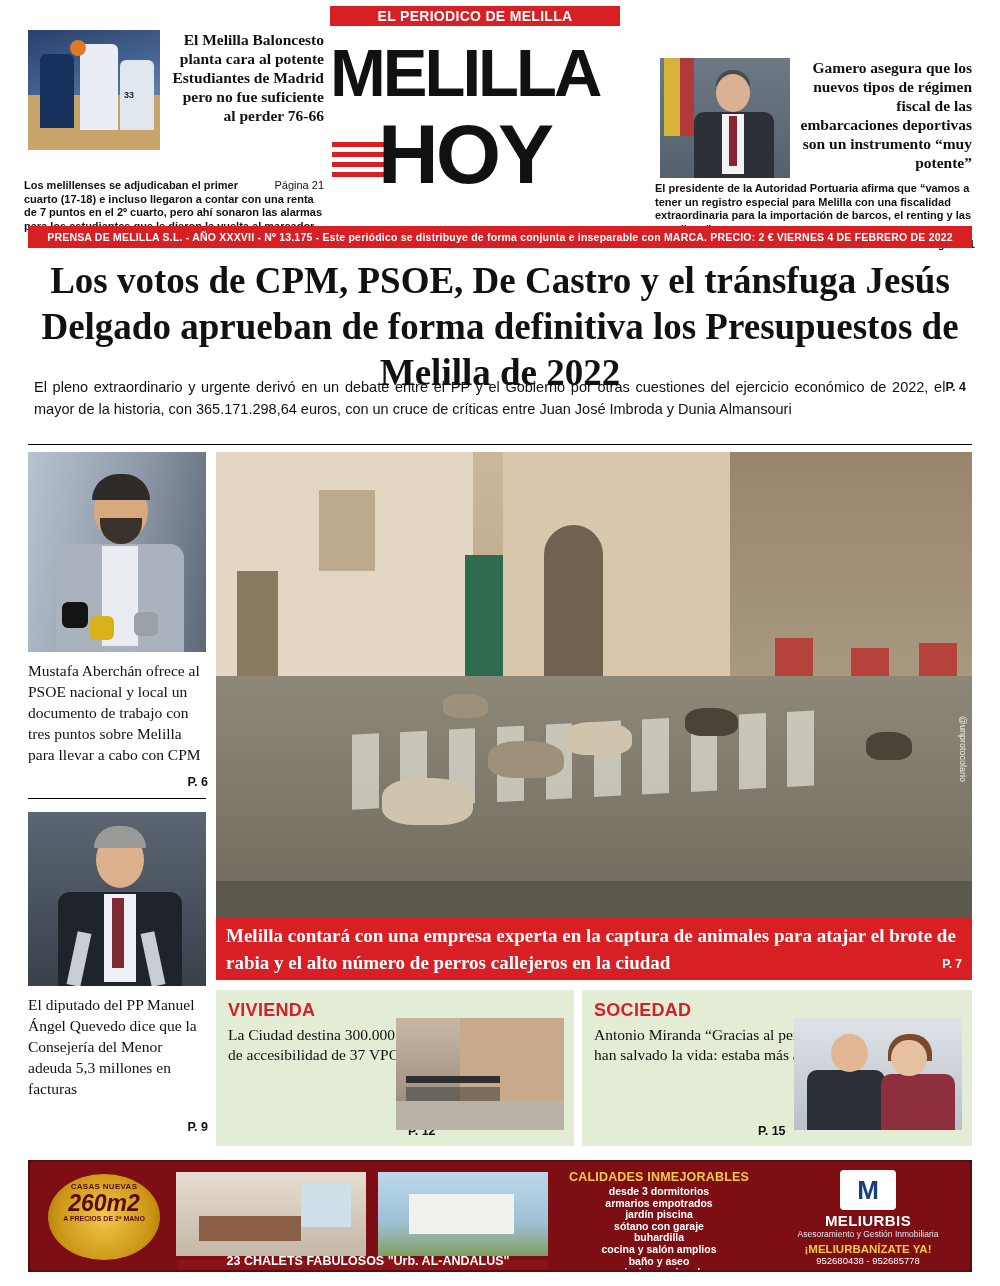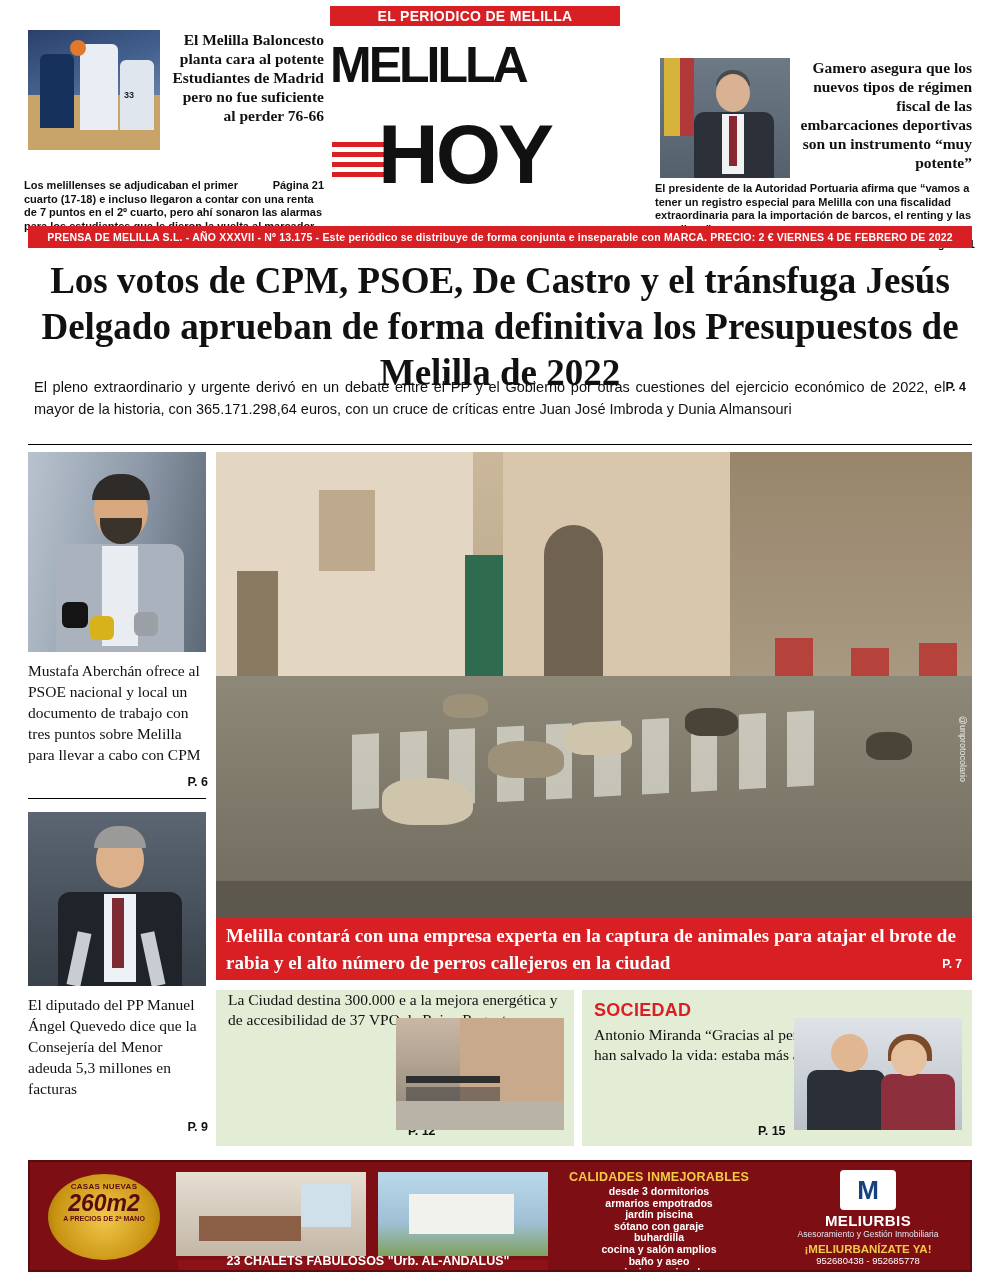--- a/index.html
+++ b/index.html
@@ -45,29 +45,29 @@
 
   .tl-head {
     position:absolute; left:172px; top:6px; width:152px;
     text-align:right; font-family:"Liberation Serif", serif;
     font-weight:bold; font-size:15.5px; line-height:19px; color:#111;
   }
   .tl-sub {
     position:absolute; left:24px; top:155px; width:300px;
     font-size:11px; line-height:13.5px; font-weight:bold; color:#111;
   }
-  .tl-page { float:right; font-size:11px; font-weight:bold;margin-left:28px; }
+  .tl-page { float:right; font-size:11px; font-weight:normal;margin-left:28px; }
 
   
   .logo-wrap { position:absolute; left:330px; top:0px; width:330px; height:190px; }
   .logo-melilla, .logo-hoy {
     font-family:"Liberation Sans", sans-serif;
     font-weight:bold; color:#111; letter-spacing:-3px;
   }
-  .logo-melilla { position:absolute; left:0px; top:4px; font-size:50px; line-height:74px; }
+  .logo-melilla { position:absolute; left:0px; top:12px; font-size:67px; line-height:74px; }
   .logo-hoy { position:absolute; left:48px; top:88px; font-size:84px; line-height:84px; }
   .logo-flag { position:absolute; left:2px; top:118px; width:56px; height:40px; }
   .logo-flag i { display:block; height:5.0px; }
   .logo-flag i:nth-child(odd){ background:#d81f24; }
   .logo-flag i:nth-child(even){ background:#ffffff; }
 
   
   .tr-photo {
     position:absolute; left:660px; top:34px; width:130px; height:120px;
     background:linear-gradient(180deg,#6d7a86 0%,#54606b 100%);
@@ -391,20 +391,21 @@
     <div class="dog mid" style="left:30%;top:52%;width:6%;height:5%;"></div>
     <div class="mp-credit">@unprotocolario</div>
   </div>
 
   <div class="caption-band">
     <span>Melilla contará con una empresa experta en la captura de animales para atajar el brote de rabia y el alto número de perros callejeros en la ciudad</span>
     <span class="p">P. 7</span>
   </div>
 
   <div class="gbox left">
+    <h3>VIVIENDA</h3>
     <p>La Ciudad destina 300.000 e a la mejora energética y de accesibilidad de 37 VPO de Reina Regente</p>
     <span class="pg">P. 12</span>
     <div class="thumb">
       <div class="bldg"></div>
       <div class="rail2"></div>
       <div class="rail"></div>
       <div class="path"></div>
     </div>
   </div>
 

